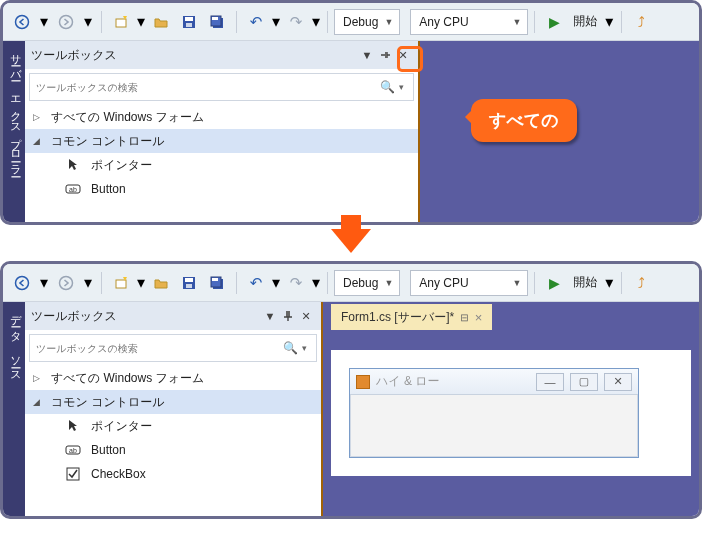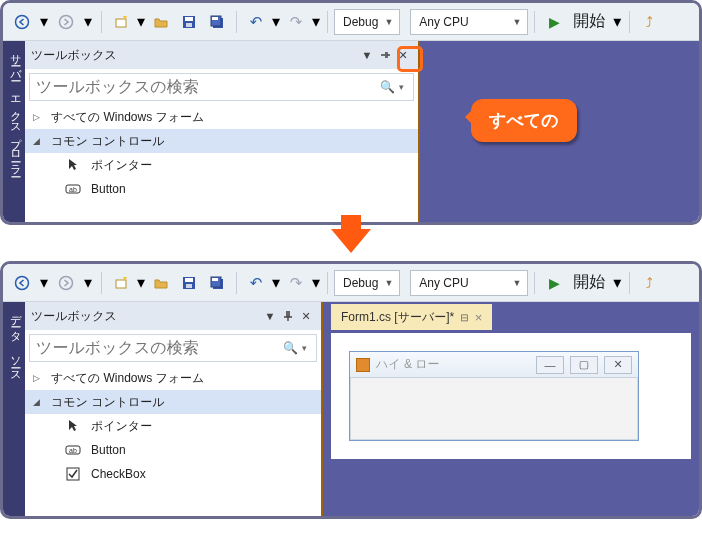--- a/index.html
+++ b/index.html
@@ -5,44 +5,44 @@
   * { box-sizing: border-box; margin: 0; padding: 0; font-family: "Segoe UI", "Meiryo", sans-serif; }
   body { background: #fff; width: 702px; }
   .vs-panel { border: 3px solid #6a6b8e; border-radius: 10px; background: #fff; overflow: hidden; margin-bottom: 4px; position: relative; }
   .toolbar { display: flex; align-items: center; height: 38px; background: #eaf0f4; border-bottom: 1px solid #cfd6e0; padding: 0 6px; gap: 2px; }
   .tb-btn { display: inline-flex; align-items: center; justify-content: center; width: 26px; height: 26px; cursor: pointer; }
   .sep { width: 6px; }
   .divider { width: 1px; height: 22px; background: #c6cdd8; margin: 0 4px; }
   .dd { display: inline-flex; align-items: center; height: 26px; background: #fff; border: 1px solid #b8c0cc; padding: 0 6px 0 8px; font-size: 12px; color: #222; gap: 6px; }
   .dd .caret { color: #555; font-size: 9px; }
   .play { color: #2a8a2a; font-size: 14px; }
-  .start-lbl { font-size: 16px; color: #222; padding: 0 4px; }
+  .start-lbl { font-size: 12px; color: #222; padding: 0 4px; }
   .body-row { display: flex; height: 100%; }
   .side-tab { width: 22px; background: #3a3c70; color: #fff; font-size: 11px; writing-mode: vertical-rl; text-orientation: upright; letter-spacing: 1px; padding: 6px 2px; display: flex; flex-direction: column; gap: 10px; }
   .side-tab span { cursor: pointer; }
   .toolbox { flex: 0 0 auto; background: #fff; border-right: 2px solid #a16207; }
   .tb-header { display: flex; align-items: center; height: 28px; background: #e1e8f2; font-size: 12px; padding: 0 6px; color: #222; }
   .tb-header .title { flex: 1; }
   .tb-header .hdr-ico { width: 18px; height: 18px; display: inline-flex; align-items: center; justify-content: center; color: #444; font-size: 11px; cursor: pointer; }
   .search-row { display: flex; align-items: center; height: 28px; border: 1px solid #cfd6e0; margin: 4px; background: #fff; }
-  .search-row input { flex: 1; border: none; outline: none; font-size: 16px; padding: 0 6px; color: #888; background: transparent; }
+  .search-row input { flex: 1; border: none; outline: none; font-size: 10px; padding: 0 6px; color: #888; background: transparent; }
   .search-row .mag { width: 22px; color: #666; font-size: 12px; text-align: center; }
   .search-row .caret { width: 14px; color: #666; font-size: 9px; }
   .tree { font-size: 12px; color: #222; }
   .tree-row { display: flex; align-items: center; height: 24px; padding-left: 8px; gap: 6px; cursor: pointer; }
   .tree-row.group { background: #fff; }
   .tree-row.group.active { background: #d6e3f6; }
   .tree-row .tw { color: #555; font-size: 9px; width: 12px; }
   .tree-row.item { padding-left: 40px; gap: 10px; }
   .tree-row .ico { width: 16px; display: inline-flex; justify-content: center; color: #333; }
   .designer { flex: 1; background: #5a5ca0; padding: 0 8px 8px 8px; position: relative; }
   .doc-tab { display: inline-flex; align-items: center; height: 26px; background: #f7e9b8; padding: 0 10px; font-size: 12px; color: #333; gap: 6px; margin-top: 2px; }
   .doc-tab .pin { color: #666; font-size: 10px; }
   .doc-tab .x { color: #888; font-size: 13px; }
-  .canvas { background: #fff; margin-top: 3px; padding: 18px; }
+  .canvas { background: #fff; margin-top: 20px; padding: 18px; }
   .form-win { border: 1px solid #7a9cc9; background: #f3f3f3; width: 290px; height: 90px; box-shadow: 0 0 0 1px #d0d8e4 inset; }
   .form-title { display: flex; align-items: center; height: 26px; background: linear-gradient(#f6f9fd,#e6edf6); border-bottom: 1px solid #c8d2df; padding: 0 6px; gap: 6px; font-size: 12px; color: #999; }
   .form-title .icon { width: 14px; height: 14px; background: #e28a2e; border: 1px solid #b86a12; }
   .form-title .ttl { flex: 1; }
   .win-btn { width: 28px; height: 18px; border: 1px solid #b4bfcf; background: #eef2f8; display: inline-flex; align-items: center; justify-content: center; color: #555; font-size: 11px; }
   .callout { position: absolute; background: #ff6a1a; color: #fff; font-size: 17px; font-weight: bold; padding: 10px 18px; border-radius: 12px; box-shadow: 2px 3px 3px rgba(0,0,0,.35); }
   .callout::before { content: ""; position: absolute; left: -18px; top: 6px; border: 12px solid transparent; border-right-color: #ff6a1a; }
   .pin-hl { position: absolute; border: 3px solid #ff6a1a; border-radius: 5px; pointer-events: none; }
   .arrow-down { width: 0; height: 0; border-left: 20px solid transparent; border-right: 20px solid transparent; border-top: 24px solid #ff5a10; margin: 4px auto 8px; position: relative; }
   .arrow-down::before { content: ""; position: absolute; left: -10px; top: -38px; width: 20px; height: 18px; background: #ff5a10; }

